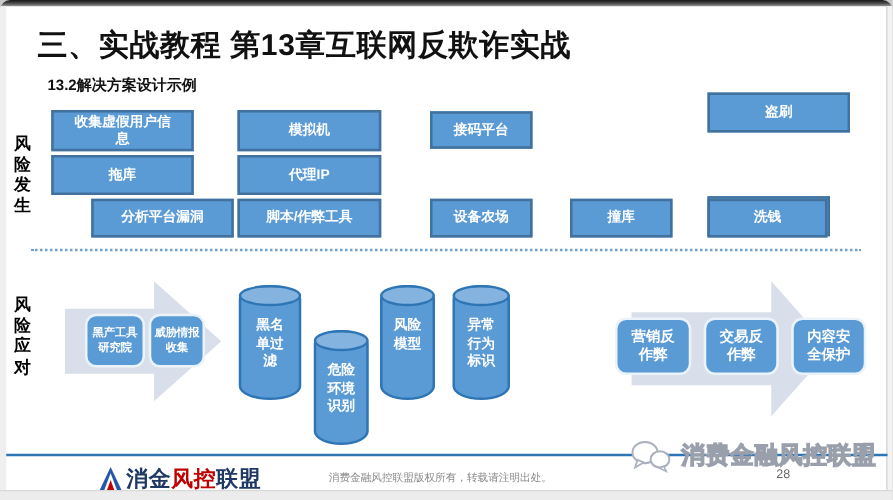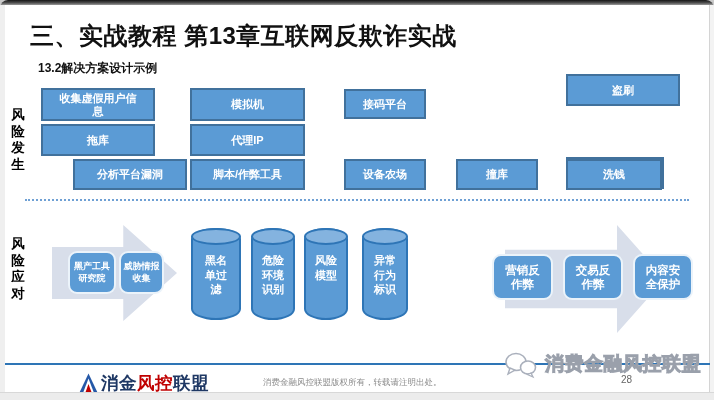--- a/index.html
+++ b/index.html
@@ -96,21 +96,21 @@
   <div class="step small" style="left:68px;top:251px;width:48px;height:43px;">
     <span>黑产工具研究院</span>
   </div>
   <div class="step small" style="left:119px;top:251px;width:45px;height:43px;">
     <span>威胁情报收集</span>
   </div>
 
   <div class="cyl" style="left:191px;width:50px;">
     <span class="cyl-label">黑名单过滤</span>
   </div>
-  <div class="cyl" style="left:251px;width:44px;">
+  <div class="cyl" style="left:251px;width:44px;margin-top:36px;">
     <span class="cyl-label">危险环境识别</span>
   </div>
   <div class="cyl" style="left:304px;width:44px;">
     <span class="cyl-label">风险模型</span>
   </div>
   <div class="cyl" style="left:362px;width:46px;">
     <span class="cyl-label">异常行为标识</span>
   </div>
 
   <div class="barrow arrow2"></div>

